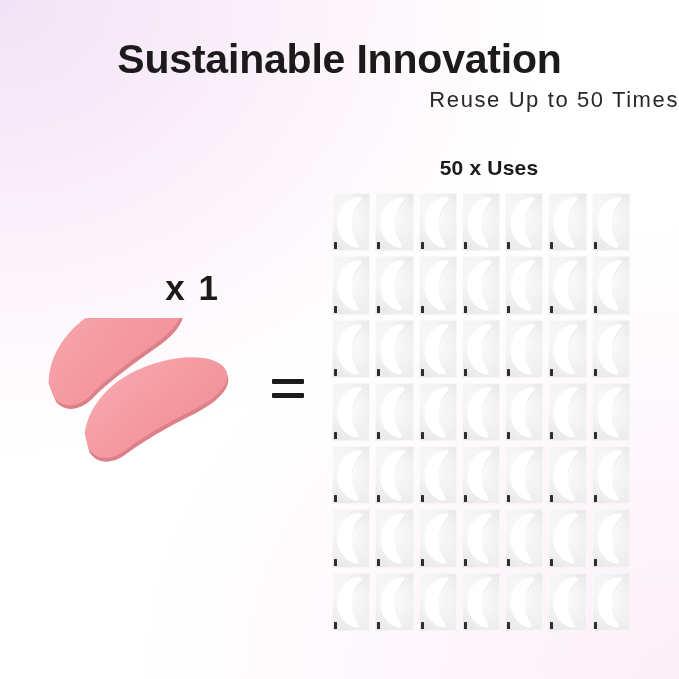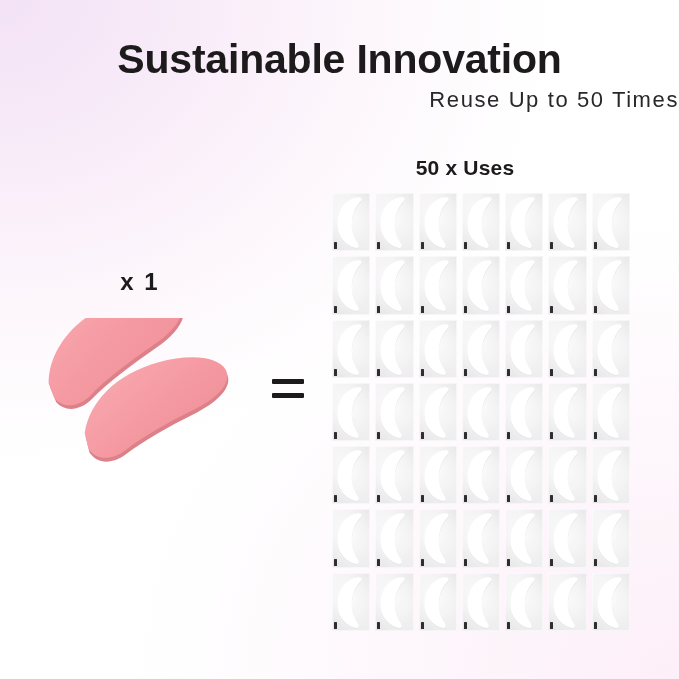--- a/index.html
+++ b/index.html
@@ -47,39 +47,39 @@
     font-size: 22px;
     font-weight: normal;
     color: #2a2729;
     letter-spacing: 1.6px;
     line-height: 1.15;
     white-space: nowrap;
   }
 
   .grid-heading {
     position: absolute;
-    left: 316px;
+    left: 340px;
     width: 298px;
     top: 156px;
     text-align: center;
     font-size: 21px;
     font-weight: bold;
     color: #1c1a1b;
     letter-spacing: 0.2px;
     white-space: nowrap;
   }
 
   
   .multiplier {
     position: absolute;
     left: 60px;
     width: 160px;
     top: 268px;
-    text-align: center;
-    font-size: 24px;
+    text-align: right;
+    font-size: 35px;
     font-weight: bold;
     color: #1c1a1b;
     letter-spacing: 2px;
     white-space: nowrap;
   }
 
   
   .patch-stage {
     position: absolute;
     left: 18px;

